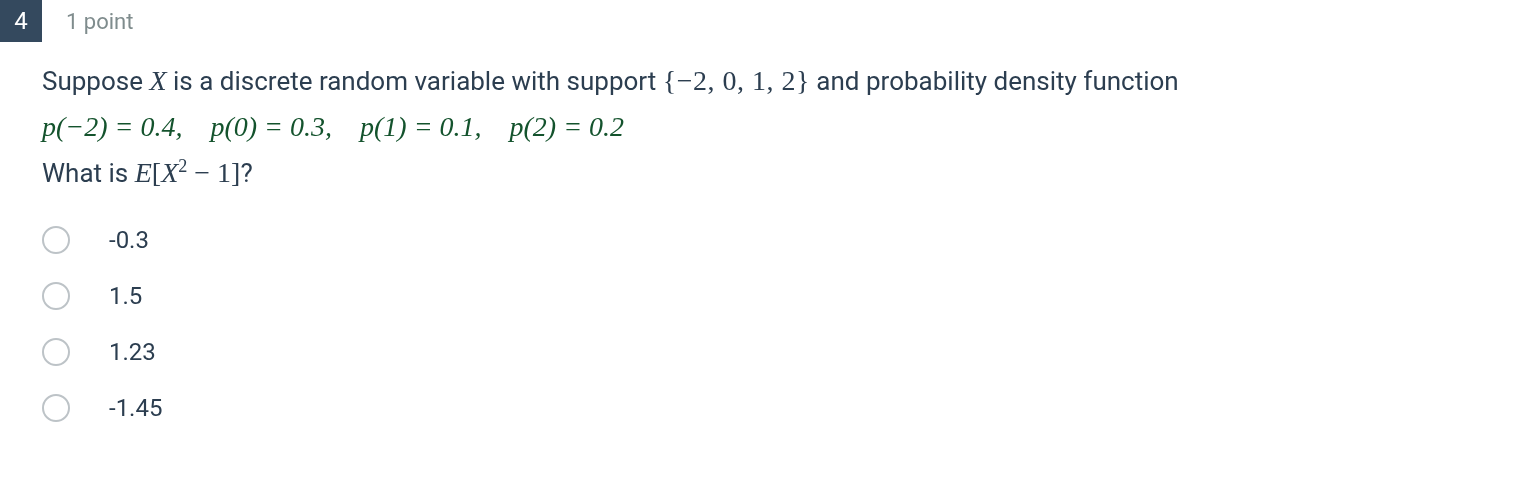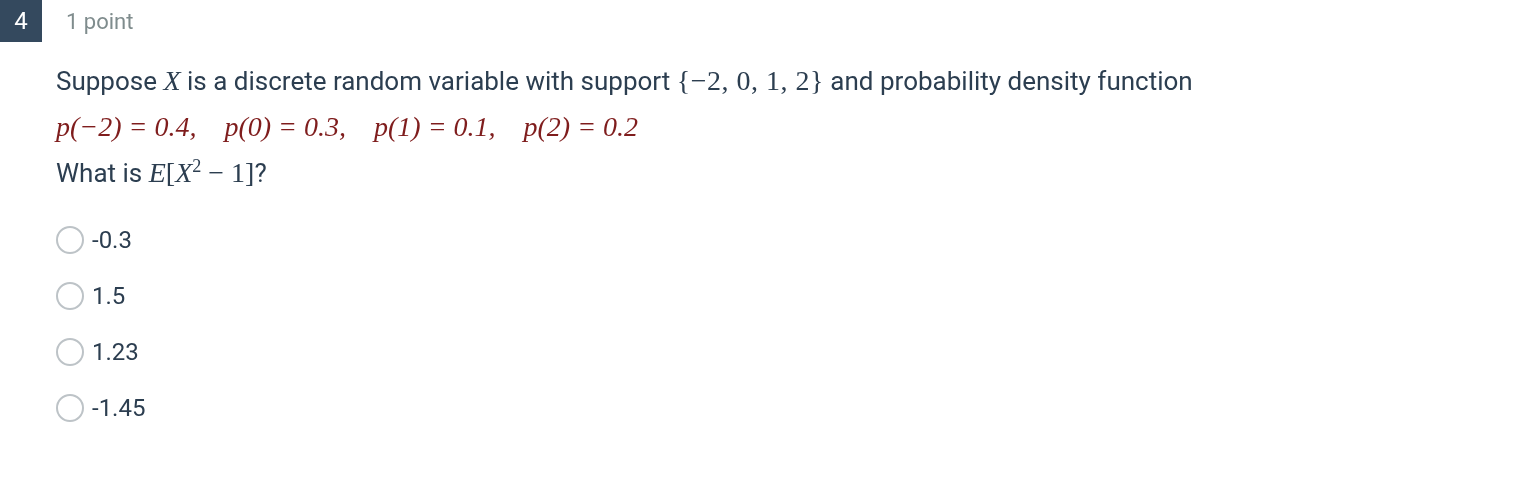--- a/index.html
+++ b/index.html
@@ -32,61 +32,61 @@
       align-items: center;
       justify-content: center;
     }
     .points-label {
       color: #7f8c8d;
       font-size: 22px;
       margin-left: 24px;
       text-align: center;
     }
     .question-body {
-      padding: 18px 42px 0 56px;
+      padding: 18px 42px 0 42px;
     }
     .question-text {
       font-size: 26px;
       line-height: 1.5;
       color: #2c3e50;
       margin-bottom: 4px;
     }
     .math-var {
       font-family: 'Times New Roman', Georgia, serif;
       font-style: italic;
       font-size: 28px;
     }
     .math-expr {
       font-family: 'Times New Roman', Georgia, serif;
       font-size: 28px;
     }
     .math-line {
       font-family: 'Times New Roman', Georgia, serif;
       font-size: 28px;
-      color: #7f1d1d;
+      color: #14532d;
       line-height: 1.5;
       margin-bottom: 4px;
     }
     .math-line .fn {
       font-style: italic;
     }
     .question-line {
       font-size: 26px;
       line-height: 1.5;
       color: #2c3e50;
       margin-bottom: 16px;
     }
     .options {
       padding-left: 0;
       margin-top: 18px;
     }
     .option-row {
       display: flex;
       align-items: center;
-      gap: 8px;
+      gap: 39px;
       padding: 14px 0;
       cursor: pointer;
     }
     .radio-circle {
       width: 28px;
       height: 28px;
       border: 2.5px solid #bdc3c7;
       border-radius: 50%;
       flex-shrink: 0;
     }

